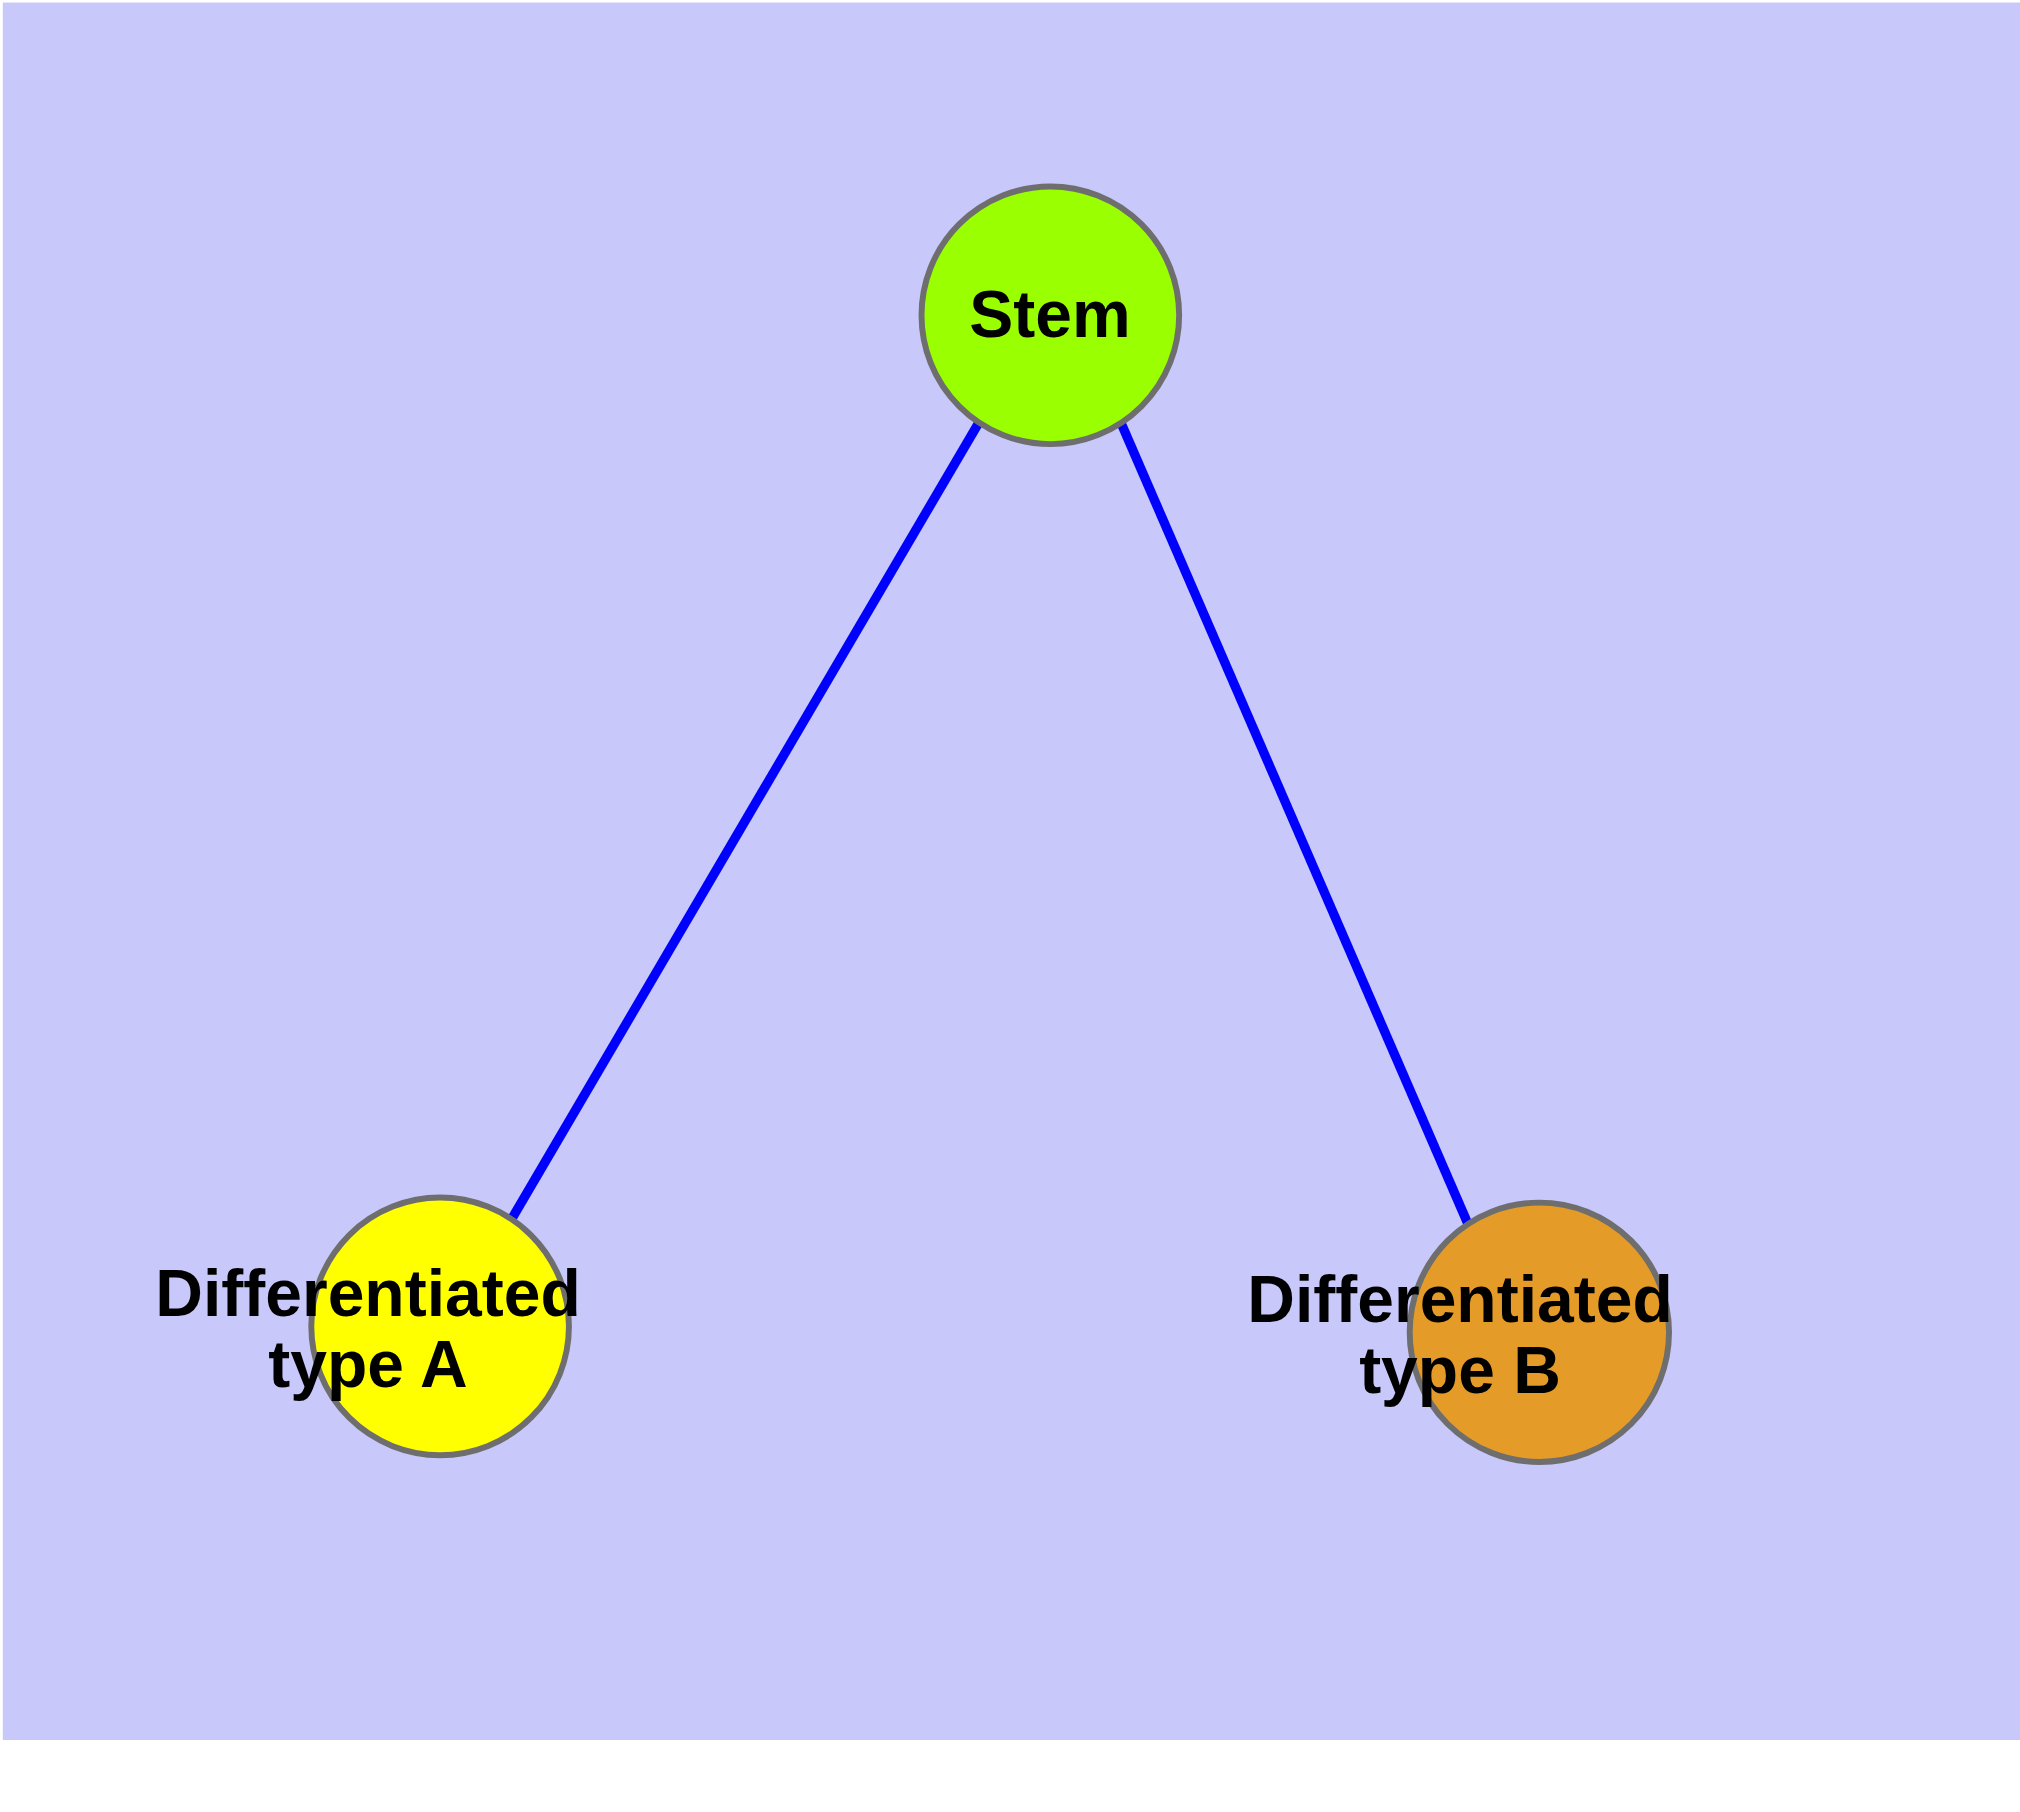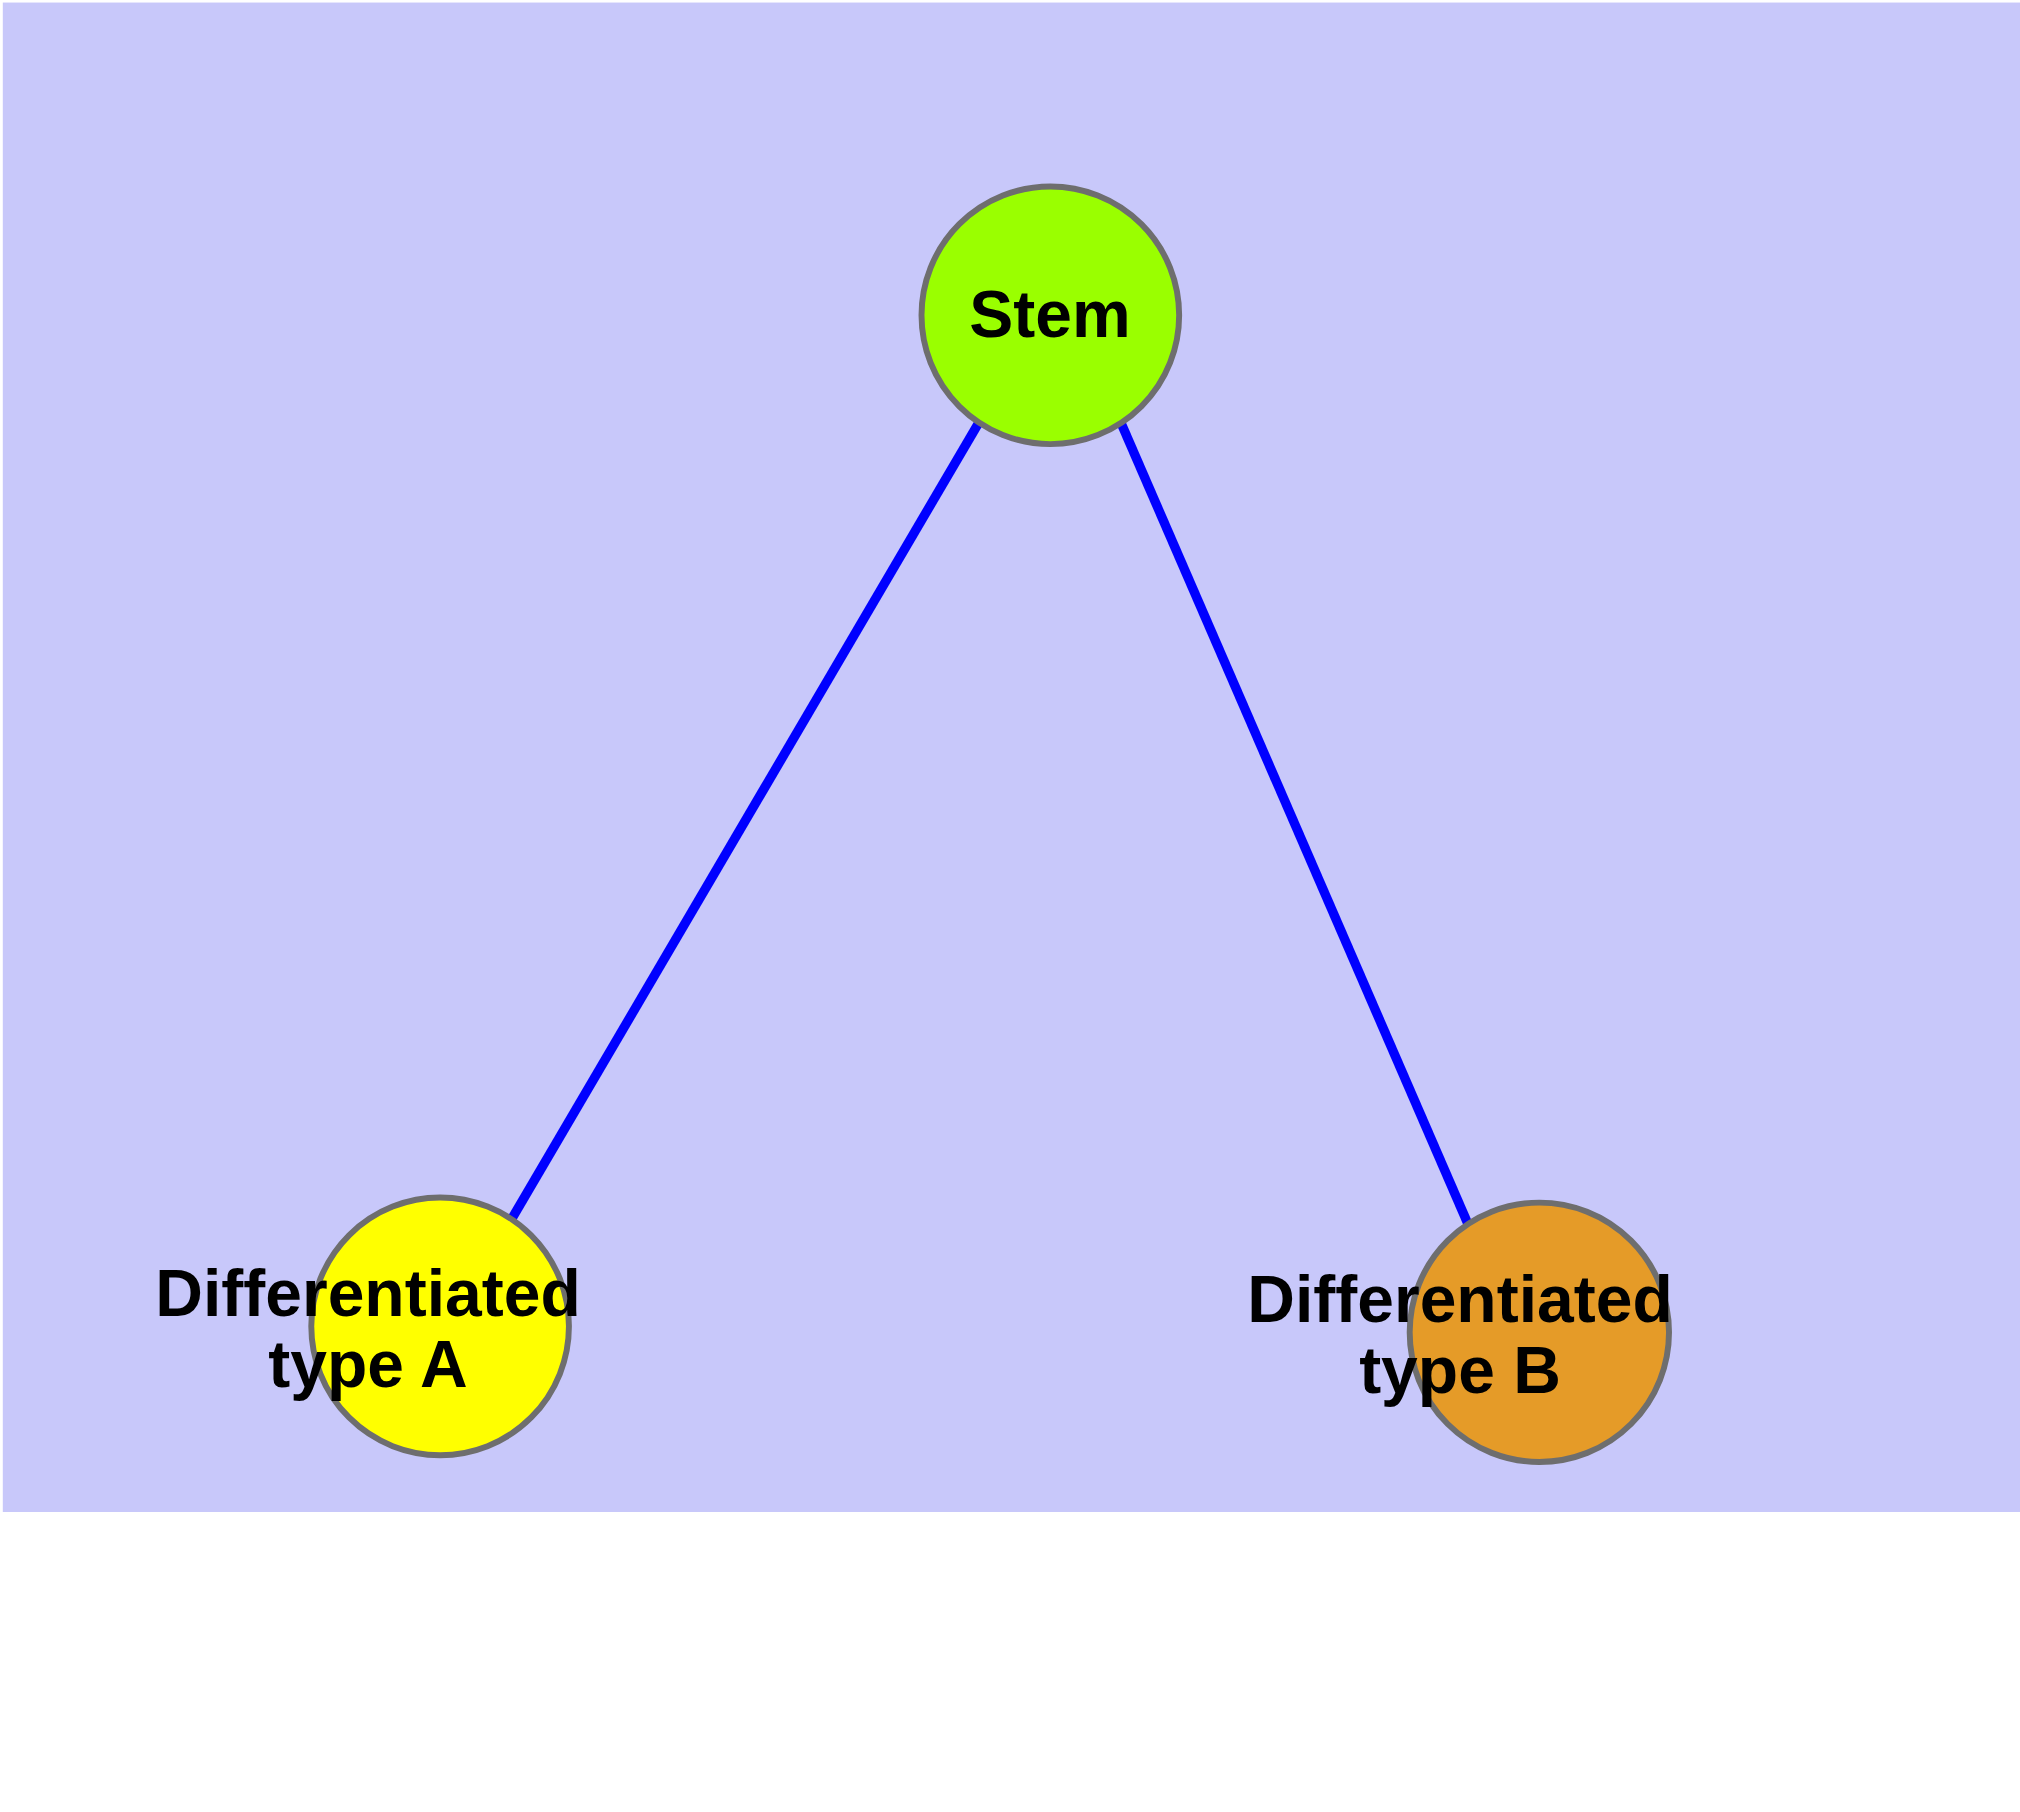--- a/index.html
+++ b/index.html
@@ -34,21 +34,21 @@
     text-align: center;
     white-space: pre;
     transform: translate(-50%, -50%);
     -webkit-font-smoothing: antialiased;
     pointer-events: none;
   }
 </style>
 </head>
 <body>
 
-<div id="canvas" style="width: 2021px; height: 1512px;">
+<div id="canvas" style="width: 2021px; height: 1740px;">
 
   <svg id="graph-svg" viewBox="0 0 2384 2138" xmlns="http://www.w3.org/2000/svg" style="width: 2021px; height: 1812px;">
 
     <rect x="0" y="0" width="2384" height="2138" fill="#ffffff"></rect>
 
     <rect id="bg-rect" x="3" y="3" width="2381" height="2135" fill="#c8c8fa"></rect>
 
     <g id="edge-layer">
         <line x1="1155" y1="498" x2="603" y2="1439" stroke="#0000ff" stroke-width="11" stroke-linecap="butt"></line>
         <line x1="1322" y1="498" x2="1733" y2="1447" stroke="#0000ff" stroke-width="11" stroke-linecap="butt"></line>

